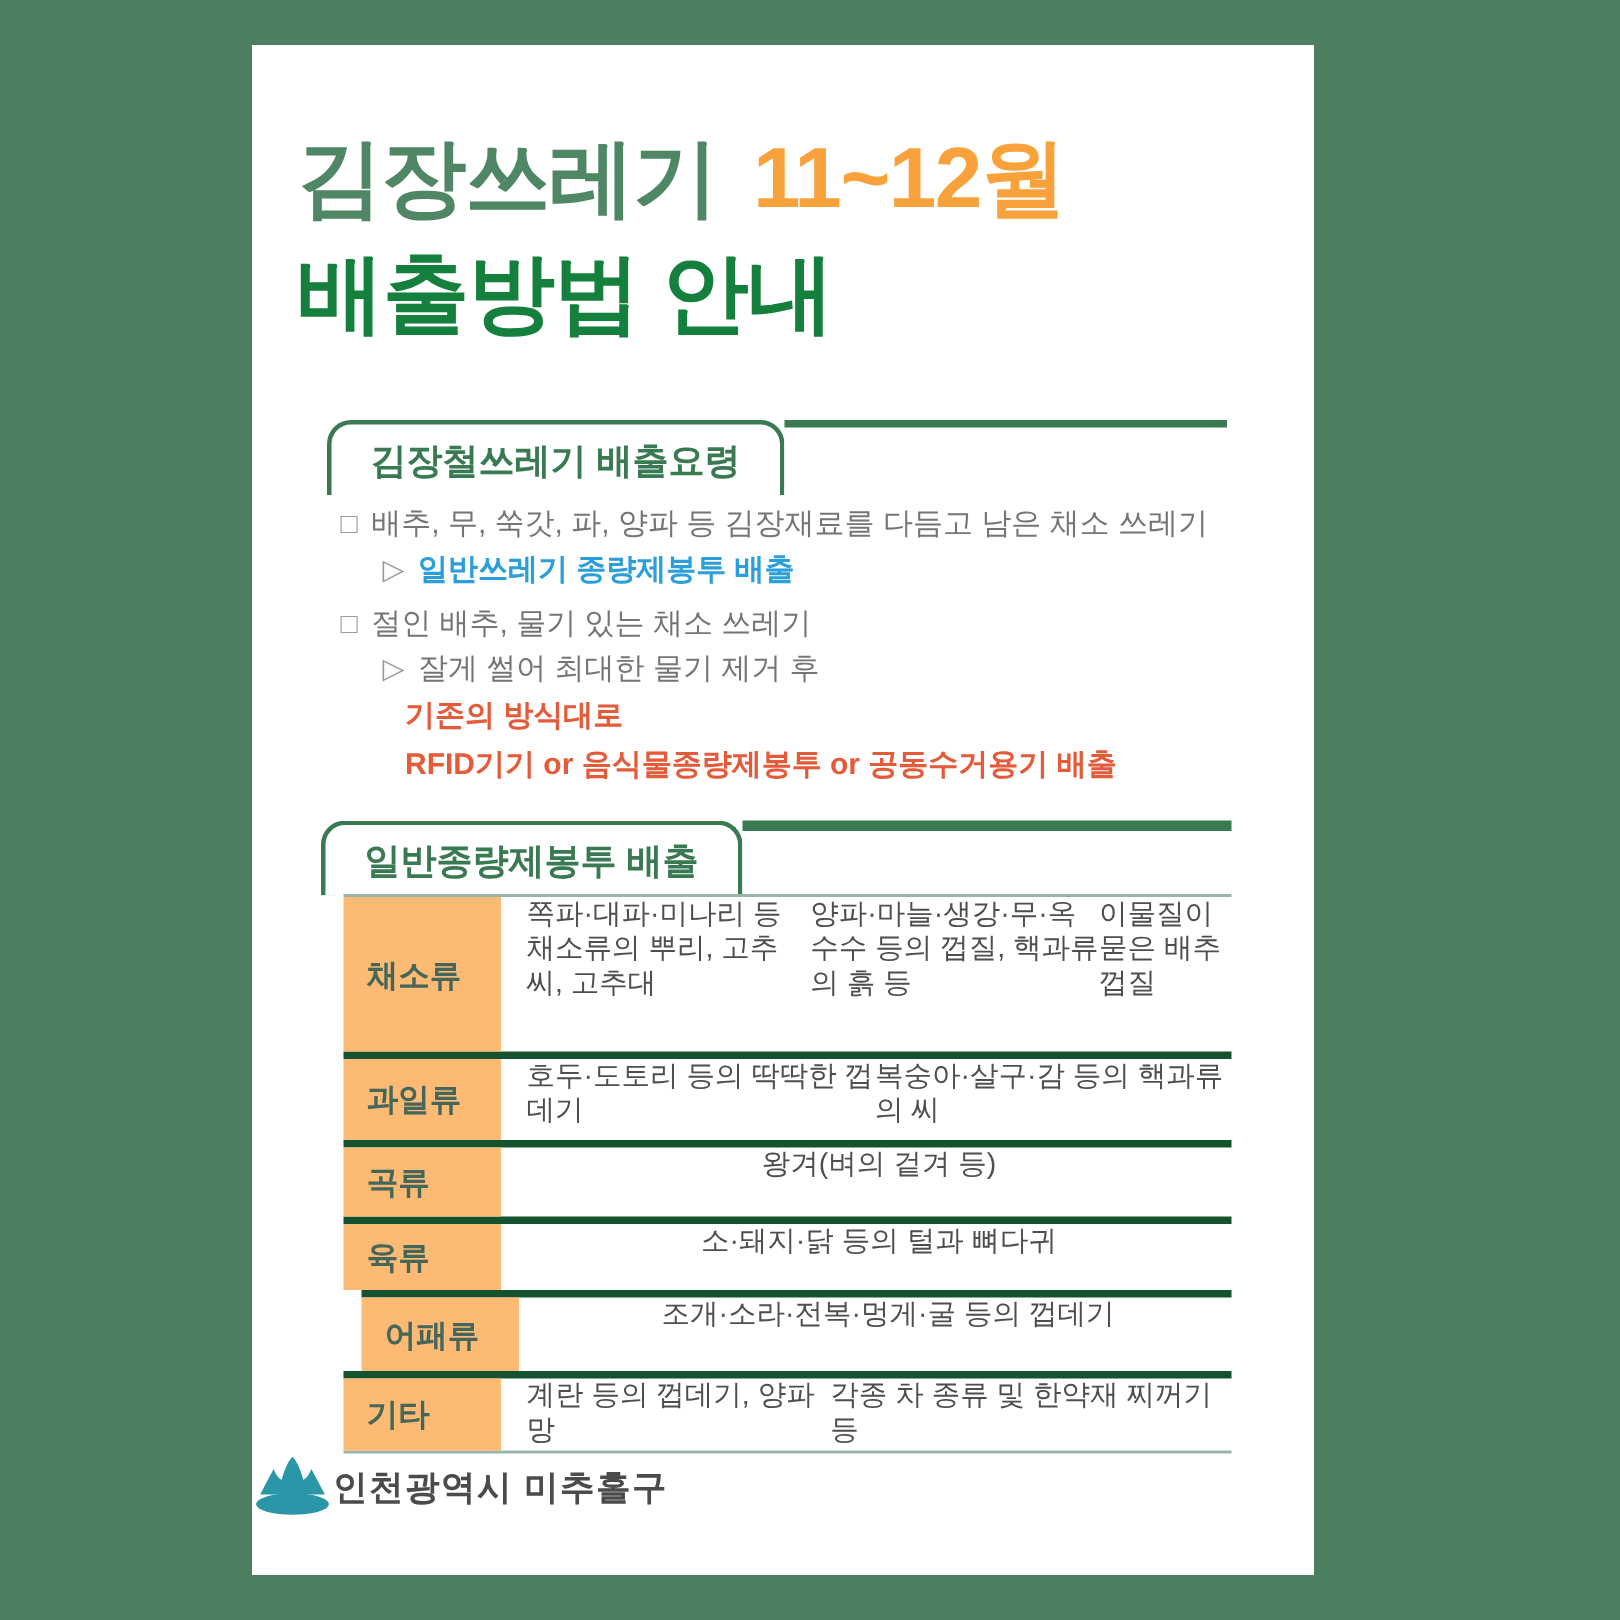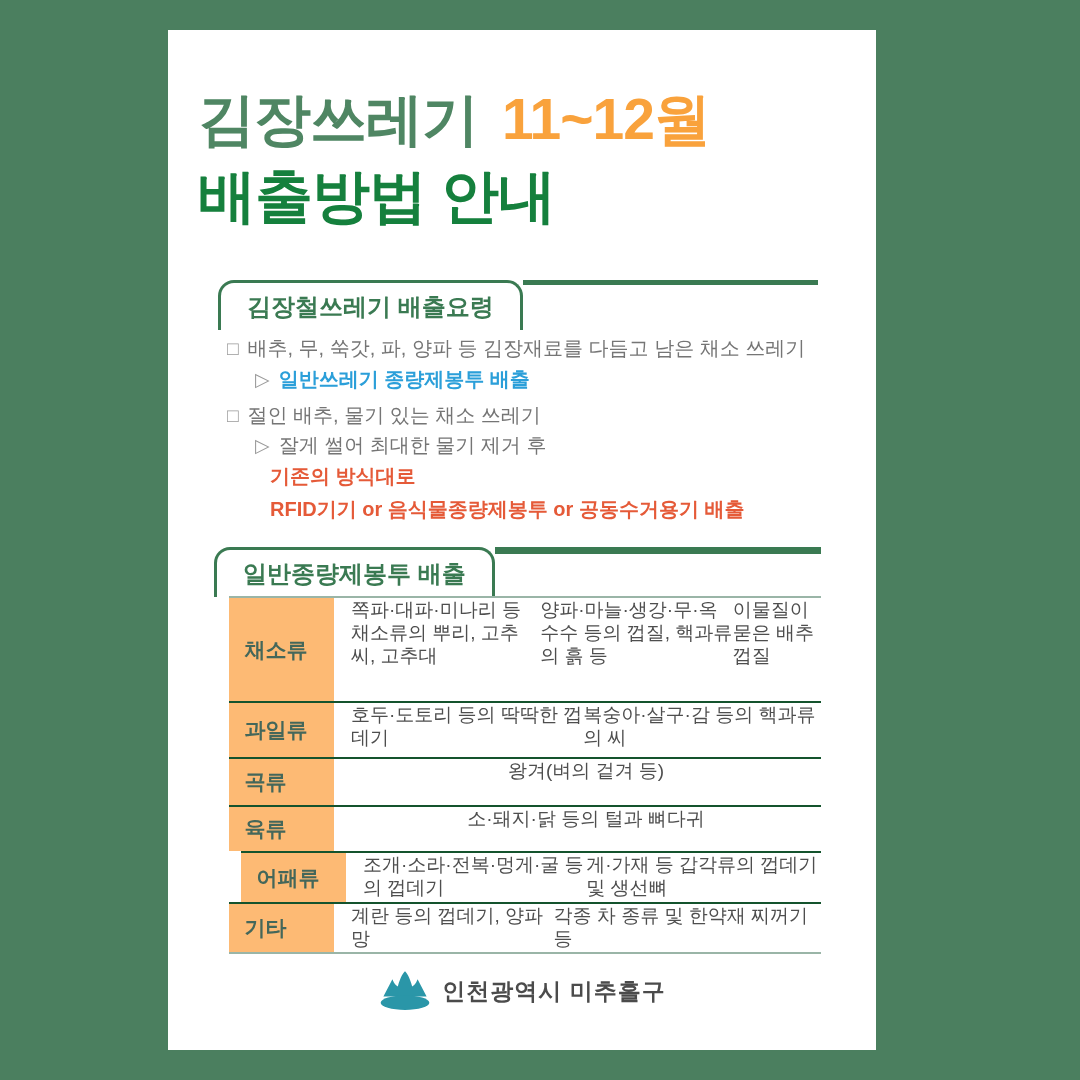--- a/index.html
+++ b/index.html
@@ -40,36 +40,36 @@
   .s1line .pfx { color:#9a9a9a; margin-right:9px; font-size:19px; }
   .s1line.gray .txt { color:#757575; }
   .s1line.blue .txt { color:#2b9fd9; font-weight:700; }
   .s1line.red  .txt { color:#e55a38; font-weight:700;margin-top:11px; }
   
   .tbl {
     position:absolute; left:61px; top:566px; width:592px;
     border-top:2px solid #9ab5a7; border-bottom:2px solid #9ab5a7;
   }
   .trow { display:flex; align-items:stretch; }
-  .trow + .trow { border-top:2px solid #14532d; }
+  .trow + .trow { border-top:5px solid #14532d; }
   .cell-label {
     width:105px; flex:0 0 105px;
     background:#fdba74;
     display:flex; align-items:center; justify-content:center;
     color:#44675a; font-weight:700; font-size:21px;
   }
   .cat { display:inline-block; width:74px; text-align:justify; text-align-last:justify; }
   .cell-desc {
     flex:1; display:flex; flex-direction:row; justify-content:center;
     padding-left:17px; color:#4e4e4e; font-size:19px; line-height:23px;
   }
   
   .footer {
     position:absolute; left:0; right:0; top:938px;
-    display:flex; align-items:center; justify-content:center; gap:10px;
+    display:flex; align-items:center; 
   }
   .footer .org { font-size:23px; font-weight:800; color:#4b4b4b; letter-spacing:1px; }
 </style>
 </head>
 <body>
 
 <div class="card">
 
   <div class="title">
     <div class="t1">
@@ -132,21 +132,20 @@
         <div class="cell-desc">
           <div>소·돼지·닭 등의 털과 뼈다귀</div>
         </div>
       </div>
       <div class="trow" style="height: 49px; margin-left: 12px;">
         <div class="cell-label">
           <span class="cat">어패류</span>
         </div>
         <div class="cell-desc">
           <div>조개·소라·전복·멍게·굴 등의 껍데기</div>
-          <div>게·가재 등 갑각류의 껍데기 및 생선뼈</div>
         </div>
       </div>
       <div class="trow" style="height: 48px;">
         <div class="cell-label">
           <span class="cat">기타</span>
         </div>
         <div class="cell-desc">
           <div>계란 등의 껍데기, 양파망</div>
           <div>각종 차 종류 및 한약재 찌꺼기 등</div>
         </div>

